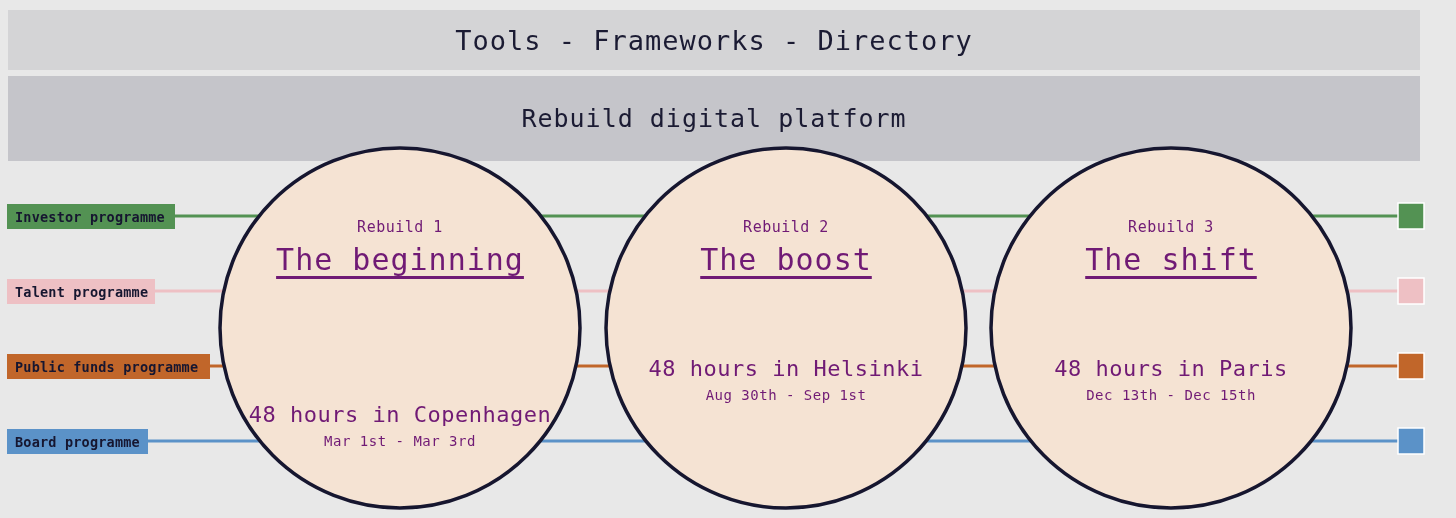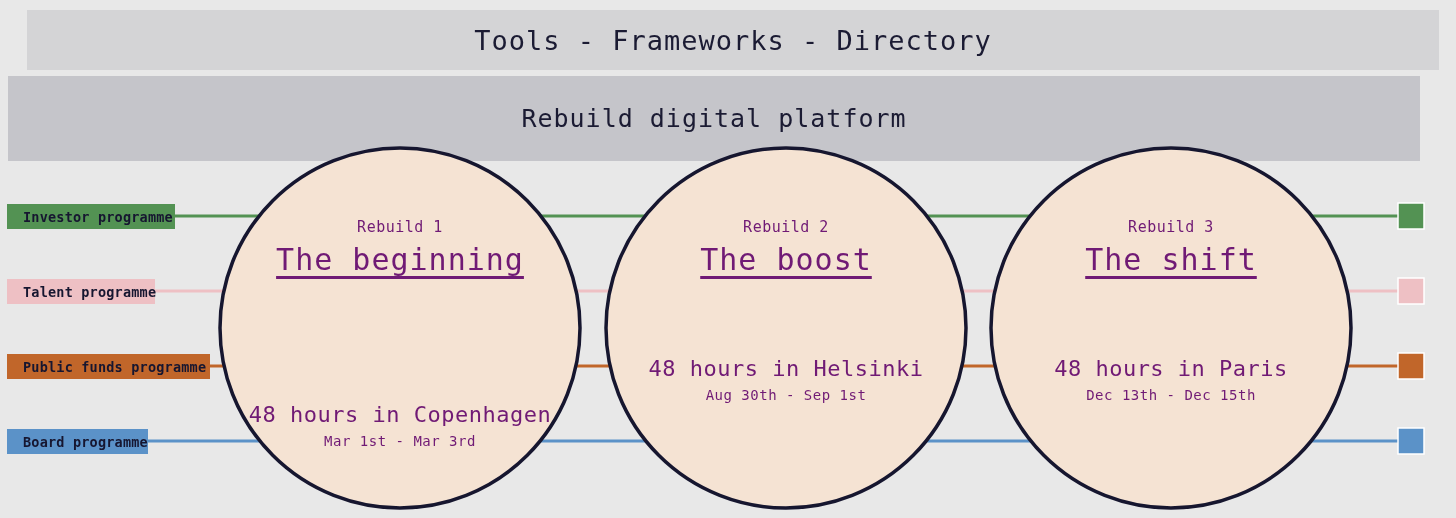--- a/index.html
+++ b/index.html
@@ -25,21 +25,20 @@
     align-items: center;
     justify-content: center;
     color: #1b1b33;
     letter-spacing: 1px;
   }
   #band-top {
     top: 10px;
     height: 60px;
     background: #d4d4d6;
     font-size: 27px;
-    margin-left: 19px;
   }
   #band-sub {
     top: 76px;
     height: 85px;
     background: #c5c5ca;
     font-size: 25px;
   }
 
   
   #canvas {
@@ -49,21 +48,21 @@
     width: 1456px;
     height: 518px;
   }
 
   
   .prog-label {
     position: absolute;
     height: 25px;
     display: flex;
     align-items: center;
-    padding: 0 16px;
+    padding: 0 8px;
     box-sizing: border-box;
     font-size: 13.5px;
     font-weight: bold;
     color: #161630;
     letter-spacing: 0.2px;
     white-space: nowrap;
   }
 
   
   .circle-text {

